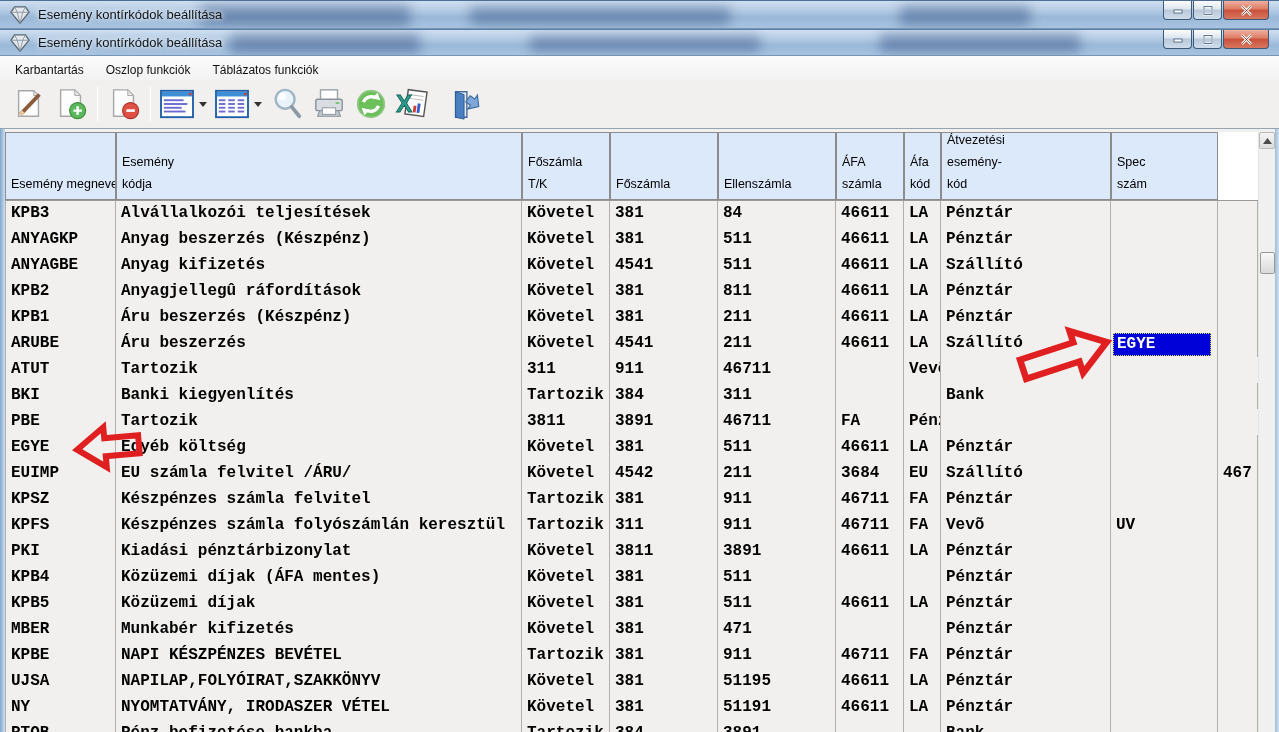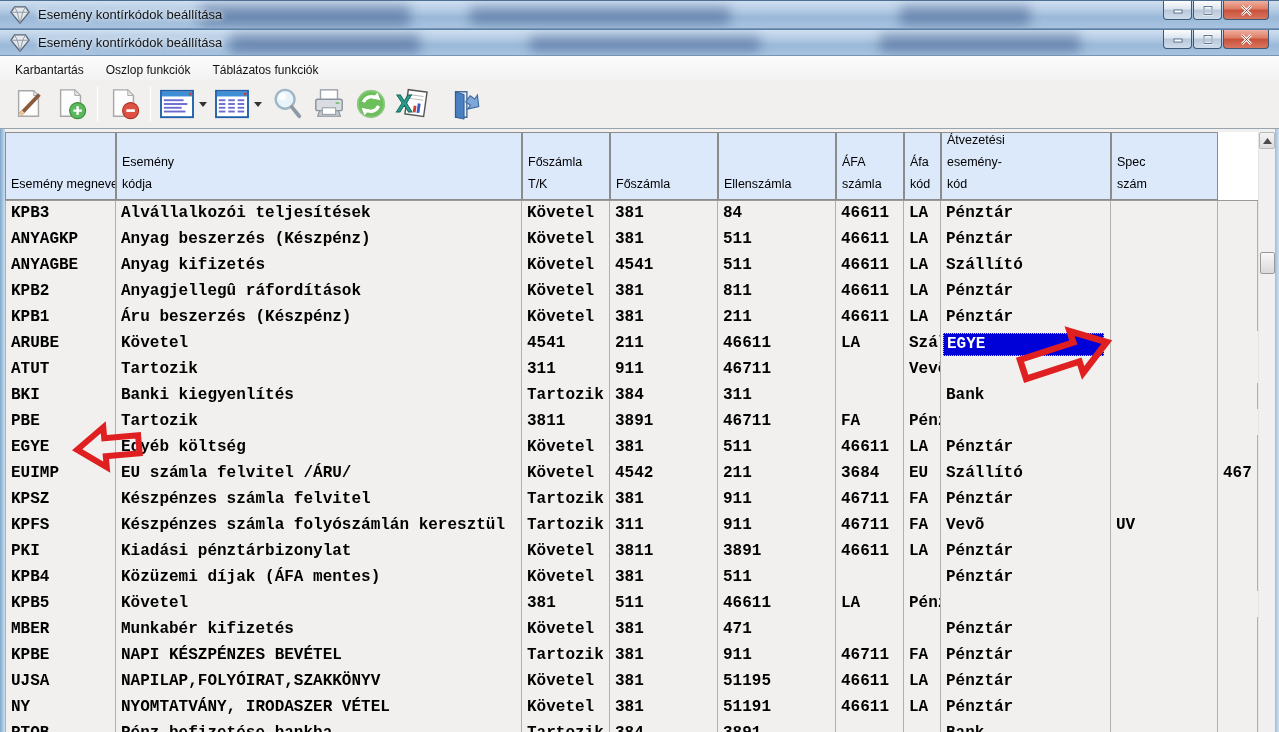--- a/index.html
+++ b/index.html
@@ -360,20 +360,21 @@
         <div class="tcell c3">381</div>
         <div class="tcell c4">211</div>
         <div class="tcell c5">46611</div>
         <div class="tcell c6">LA</div>
         <div class="tcell c7">Pénztár</div>
         <div class="tcell c8"></div>
         <div class="tcell c9"></div>
       </div>
       <div class="trow">
         <div class="tcell c0">ARUBE</div>
+        <div class="tcell c1">Áru beszerzés</div>
         <div class="tcell c2">Követel</div>
         <div class="tcell c3">4541</div>
         <div class="tcell c4">211</div>
         <div class="tcell c5">46611</div>
         <div class="tcell c6">LA</div>
         <div class="tcell c7">Szállító</div>
         <div class="tcell c8">
           <span class="selcell">EGYE</span>
         </div>
         <div class="tcell c9"></div>
@@ -479,20 +480,21 @@
         <div class="tcell c3">381</div>
         <div class="tcell c4">511</div>
         <div class="tcell c5"></div>
         <div class="tcell c6"></div>
         <div class="tcell c7">Pénztár</div>
         <div class="tcell c8"></div>
         <div class="tcell c9"></div>
       </div>
       <div class="trow">
         <div class="tcell c0">KPB5</div>
+        <div class="tcell c1">Közüzemi díjak</div>
         <div class="tcell c2">Követel</div>
         <div class="tcell c3">381</div>
         <div class="tcell c4">511</div>
         <div class="tcell c5">46611</div>
         <div class="tcell c6">LA</div>
         <div class="tcell c7">Pénztár</div>
         <div class="tcell c8"></div>
         <div class="tcell c9"></div>
       </div>
       <div class="trow">

